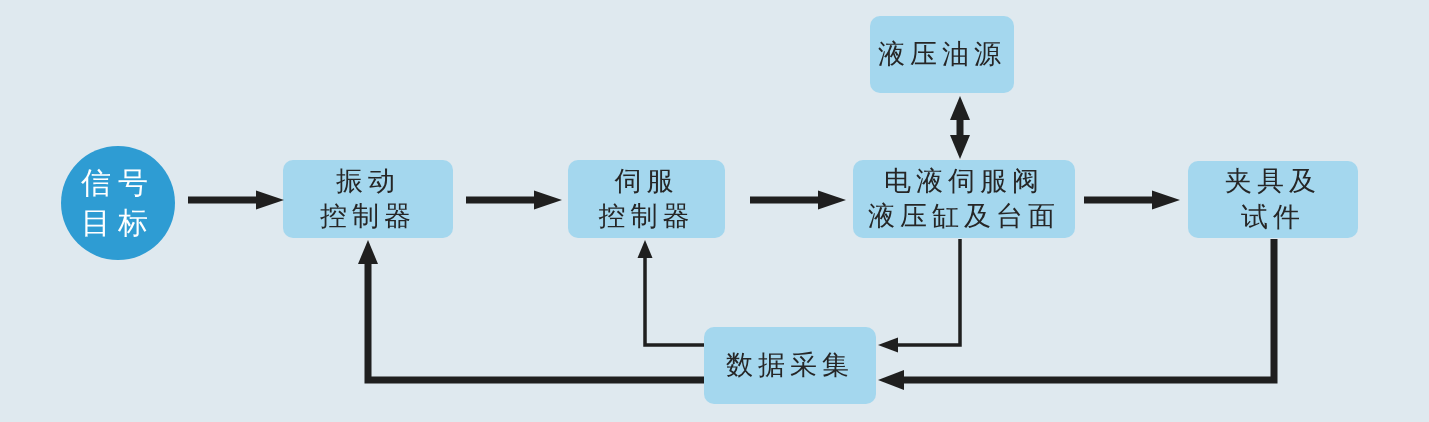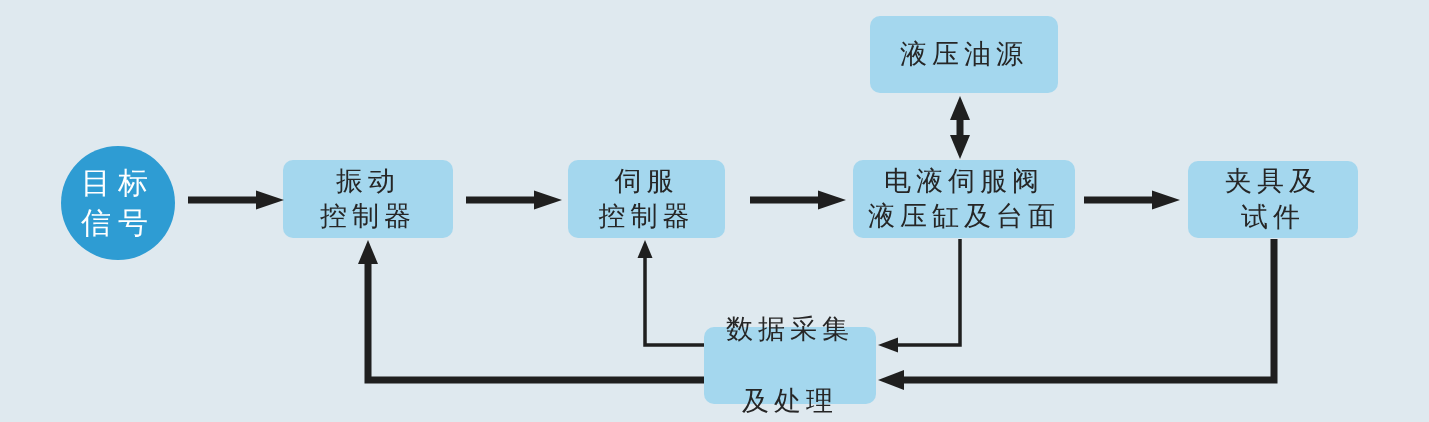--- a/index.html
+++ b/index.html
@@ -48,21 +48,21 @@
     line-height: 1.35;
     text-align: center;
   }
   .circle span { display: block; white-space: nowrap; }
 
   #node-target    { left: 61px;   top: 146px; width: 114px; height: 114px; }
   #node-vibration { left: 283px;  top: 160px; width: 170px; height: 78px; }
   #node-servo     { left: 568px;  top: 160px; width: 157px; height: 78px; }
   #node-valve     { left: 853px;  top: 160px; width: 222px; height: 78px; }
   #node-fixture   { left: 1188px; top: 161px; width: 170px; height: 77px; }
-  #node-oil       { left: 870px;  top: 16px;  width: 188px; height: 77px; }
+  #node-oil       { left: 870px;  top: 16px;  width: 144px; height: 77px; }
   #node-data      { left: 704px;  top: 327px; width: 172px; height: 77px; gap: 37px; }
 
   .arrows {
     position: absolute;
     left: 0; top: 0;
     width: 1429px;
     height: 422px;
     pointer-events: none;
     color: var(--arrow, #1f1f1f);
   }
@@ -76,22 +76,22 @@
   }
   .thick { stroke-width: 7px; }
   .thin  { stroke-width: 3.5px; }
 </style>
 </head>
 <body>
 
 <div class="stage">
 
   <div id="node-target" class="circle">
+    <span>信号</span>
     <span>目标</span>
-    <span>信号</span>
   </div>
 
   <div id="node-vibration" class="node">
     <span>振动</span>
     <span>控制器</span>
   </div>
 
   <div id="node-servo" class="node">
     <span>伺服</span>
     <span>控制器</span>
@@ -107,21 +107,20 @@
     <span>试件</span>
   </div>
 
   <div id="node-oil" class="node">
     <span>液压油源</span>
     <span></span>
   </div>
 
   <div id="node-data" class="node">
     <span>数据采集</span>
-    <span>及处理</span>
   </div>
 
   <svg class="arrows" viewBox="0 0 1429 422" xmlns="http://www.w3.org/2000/svg" aria-hidden="true">
 
     <g>
       <line class="thick" x1="188" y1="200" x2="258" y2="200"></line>
       <polygon points="284,200 256,190.5 256,209.5"></polygon>
     </g>
 
     <g>

